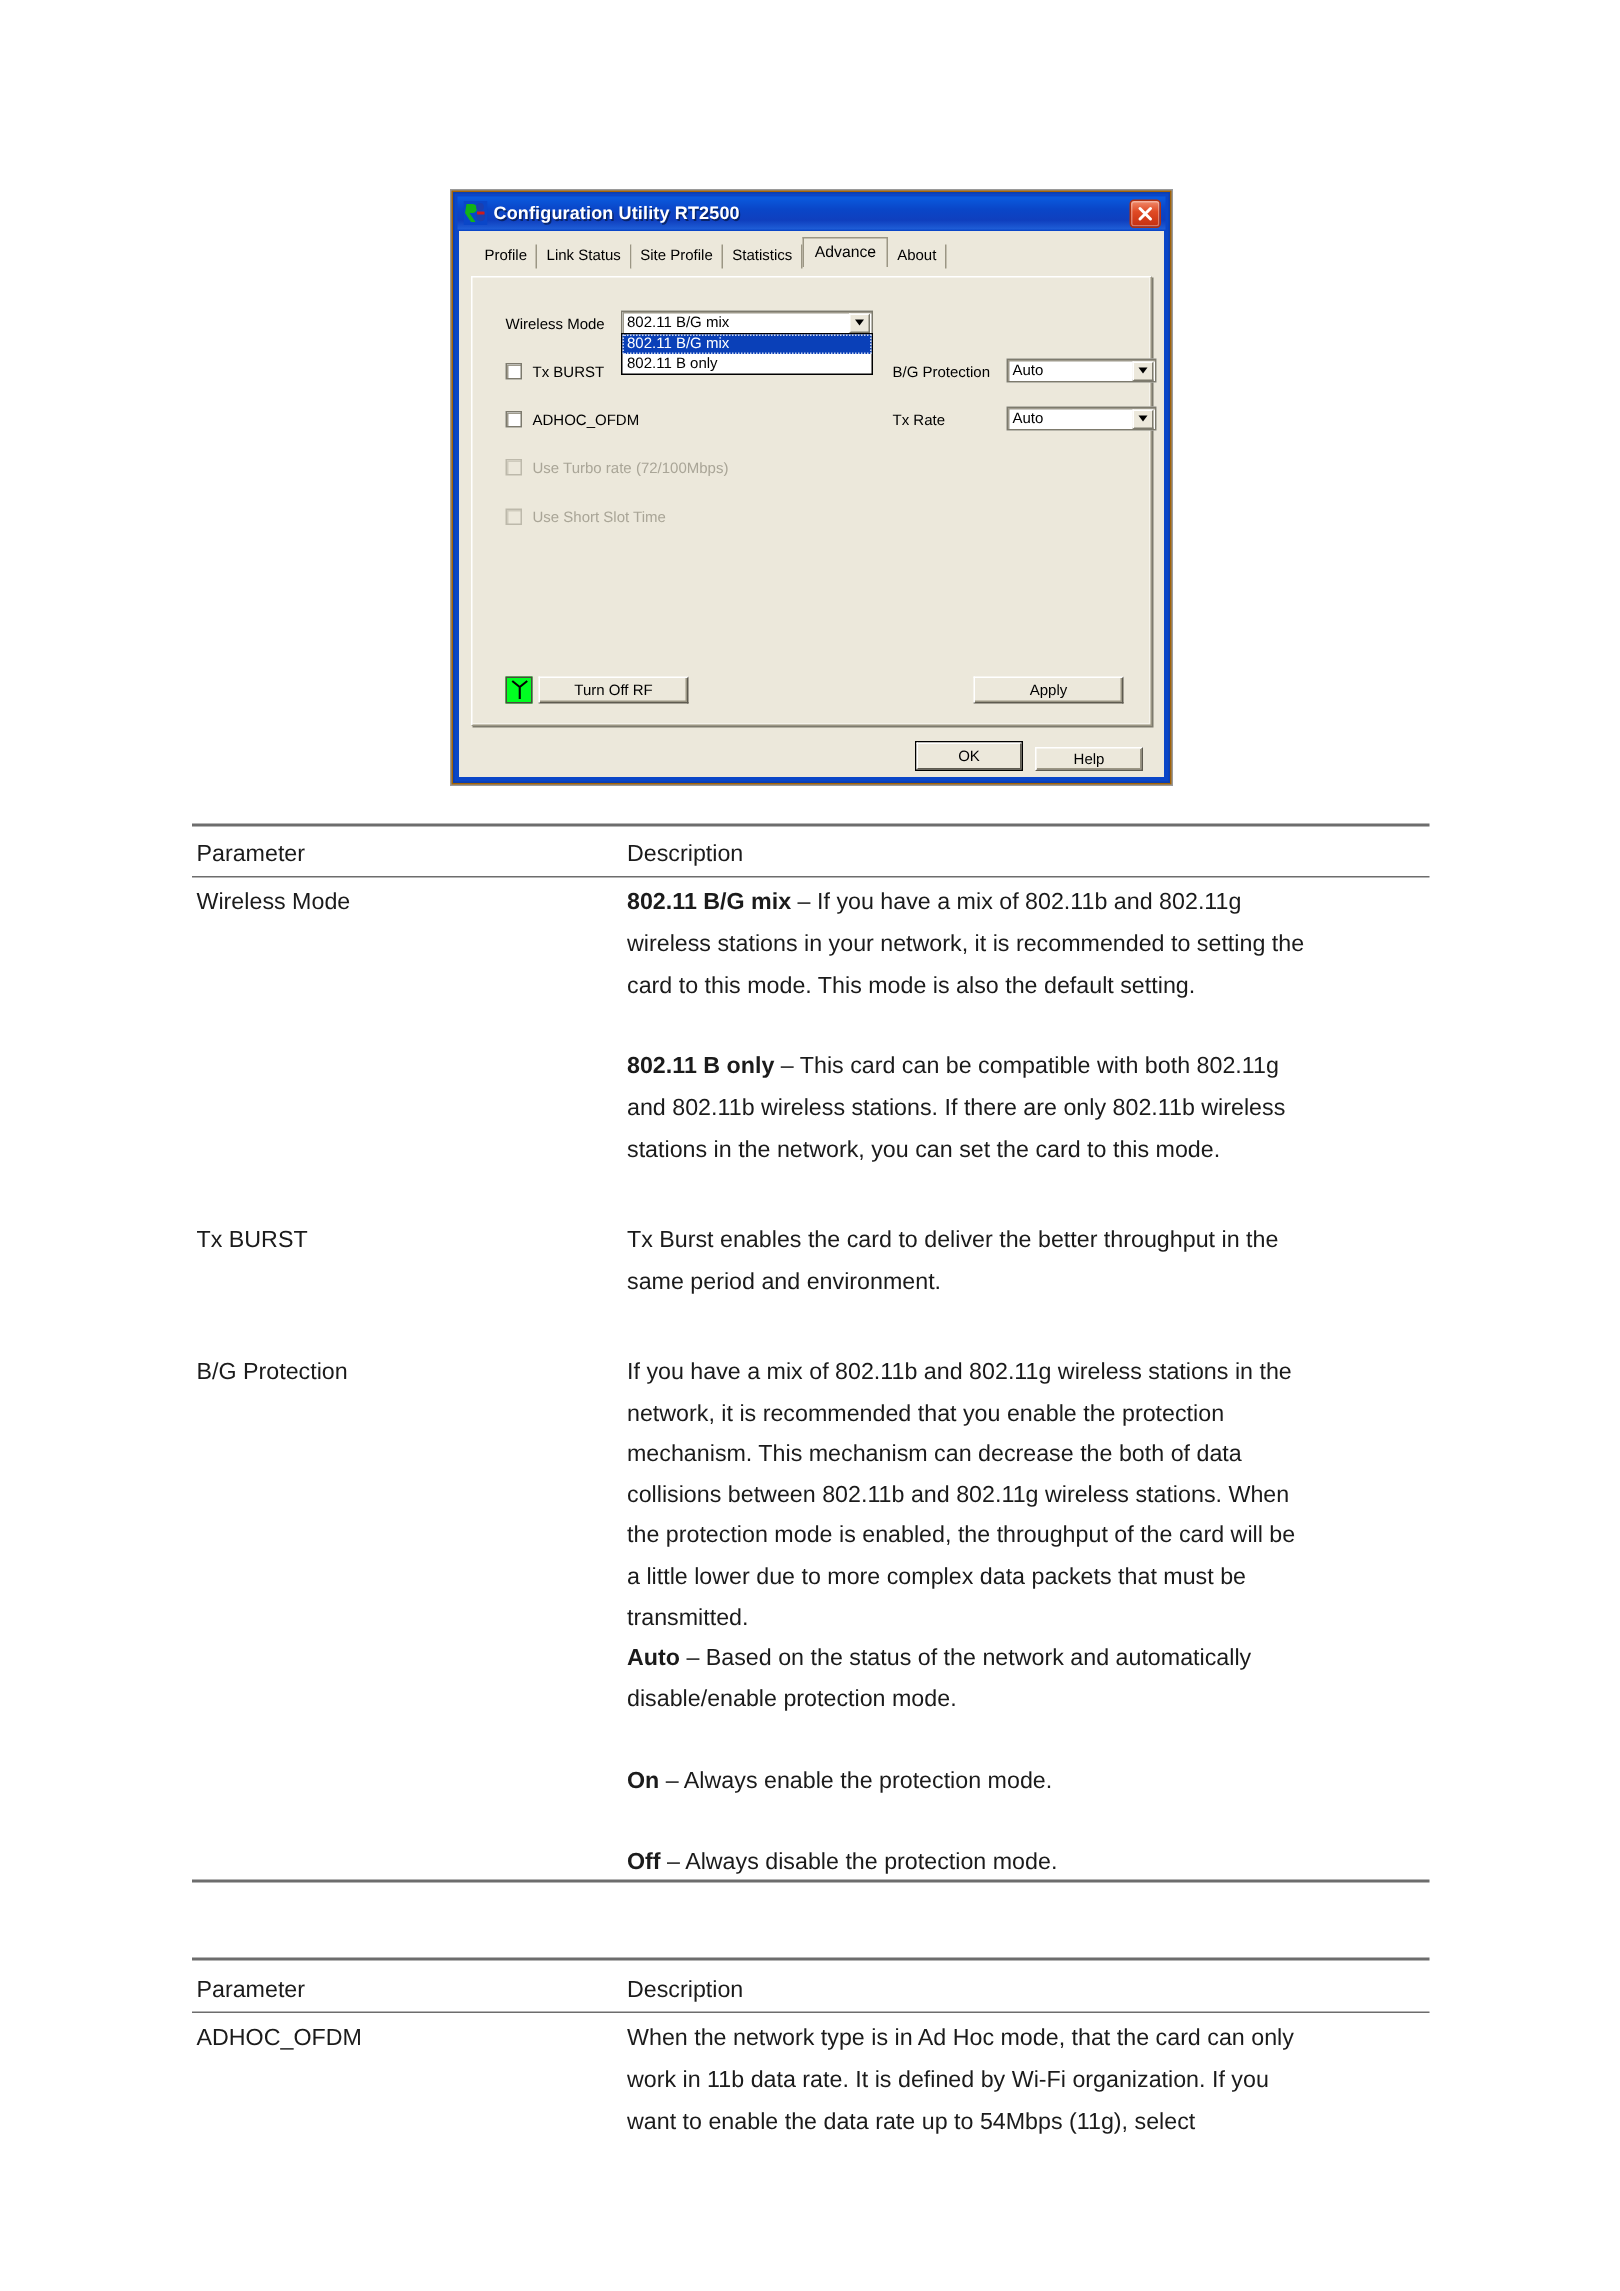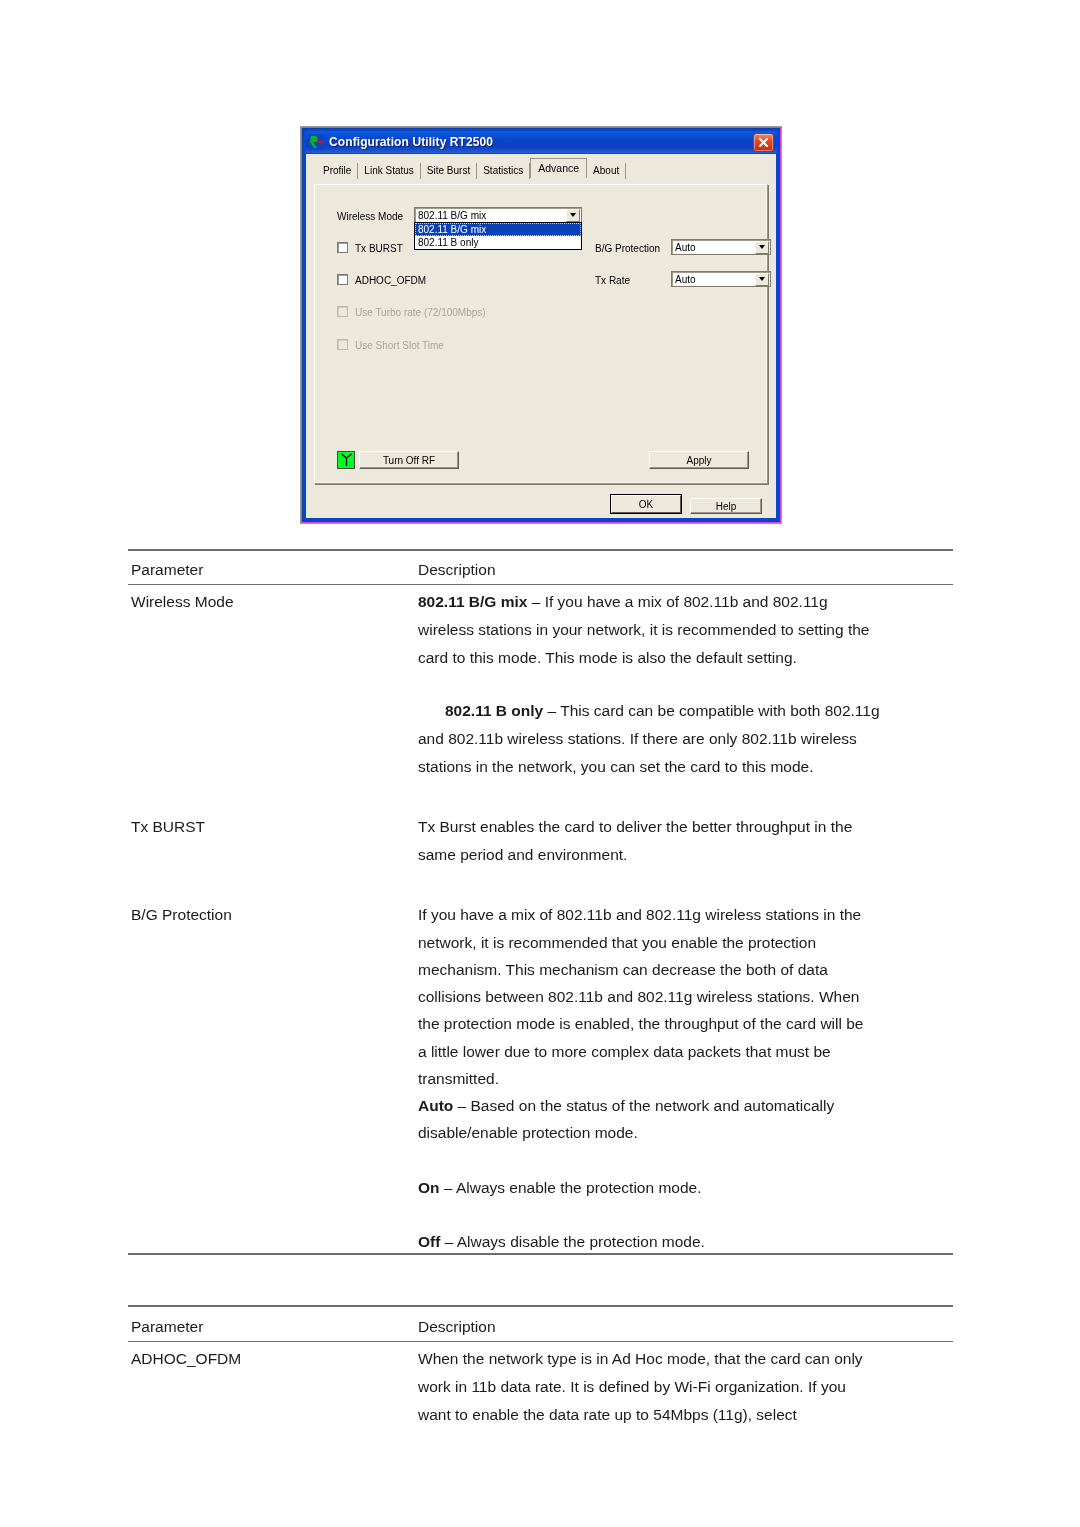--- a/index.html
+++ b/index.html
@@ -17,21 +17,21 @@
     overflow: hidden;
   }
 
   
   .screenshot {
     position: absolute;
     left: 300px;
     top: 126px;
     width: 482px;
     height: 398px;
-    background: #d946ef;
+    background: #a16207;
     border: 1px solid #9a9a9a;
     box-sizing: border-box;
   }
   .win-frame {
     position: absolute;
     left: 1px;
     top: 1px;
     right: 1px;
     bottom: 1px;
     background: #0a46c8;
@@ -308,21 +308,21 @@
           <path d="M2 2 L9 9 M9 2 L2 9" stroke="#ffffff" stroke-width="2" stroke-linecap="round"></path>
         </svg>
       </span>
     </div>
 
     <div class="win-body">
 
       <div class="tabstrip">
         <div class="tab">Profile</div>
         <div class="tab">Link Status</div>
-        <div class="tab">Site Burst</div>
+        <div class="tab">Site Profile</div>
         <div class="tab">Statistics</div>
         <div class="tab active">Advance</div>
         <div class="tab">About</div>
       </div>
 
       <div class="tabpanel">
 
         <span class="lbl" style="left:22px; top:26px;">Wireless Mode</span>
 
         <div class="combo" style="left:99px; top:22px; width:168px;">
@@ -398,21 +398,21 @@
   <div class="txt col-desc" style="top:556px;">Description</div>
 
   <div class="rule" style="top:584px; height:1px;"></div>
 
   <div class="txt col-param" style="top:588px;">Wireless Mode</div>
 
   <div class="txt col-desc" style="top:588px;"><b>802.11 B/G mix</b><span> – If you have a mix of 802.11b and 802.11g</span></div>
   <div class="txt col-desc" style="top:616px;">wireless stations in your network, it is recommended to setting the</div>
   <div class="txt col-desc" style="top:644px;">card to this mode. This mode is also the default setting.</div>
 
-  <div class="txt col-desc" style="top:697px;margin-left:27px;"><b>802.11 B only</b><span> – This card can be compatible with both 802.11g</span></div>
+  <div class="txt col-desc" style="top:697px;"><b>802.11 B only</b><span> – This card can be compatible with both 802.11g</span></div>
   <div class="txt col-desc" style="top:725px;">and 802.11b wireless stations. If there are only 802.11b wireless</div>
   <div class="txt col-desc" style="top:753px;">stations in the network, you can set the card to this mode.</div>
 
   <div class="txt col-param" style="top:813px;">Tx BURST</div>
   <div class="txt col-desc" style="top:813px;">Tx Burst enables the card to deliver the better throughput in the</div>
   <div class="txt col-desc" style="top:841px;">same period and environment.</div>
 
   <div class="txt col-param" style="top:901px;">B/G Protection</div>
   <div class="txt col-desc" style="top:901px;">If you have a mix of 802.11b and 802.11g wireless stations in the</div>
   <div class="txt col-desc" style="top:929px;text-align:center;">network, it is recommended that you enable the protection</div>

